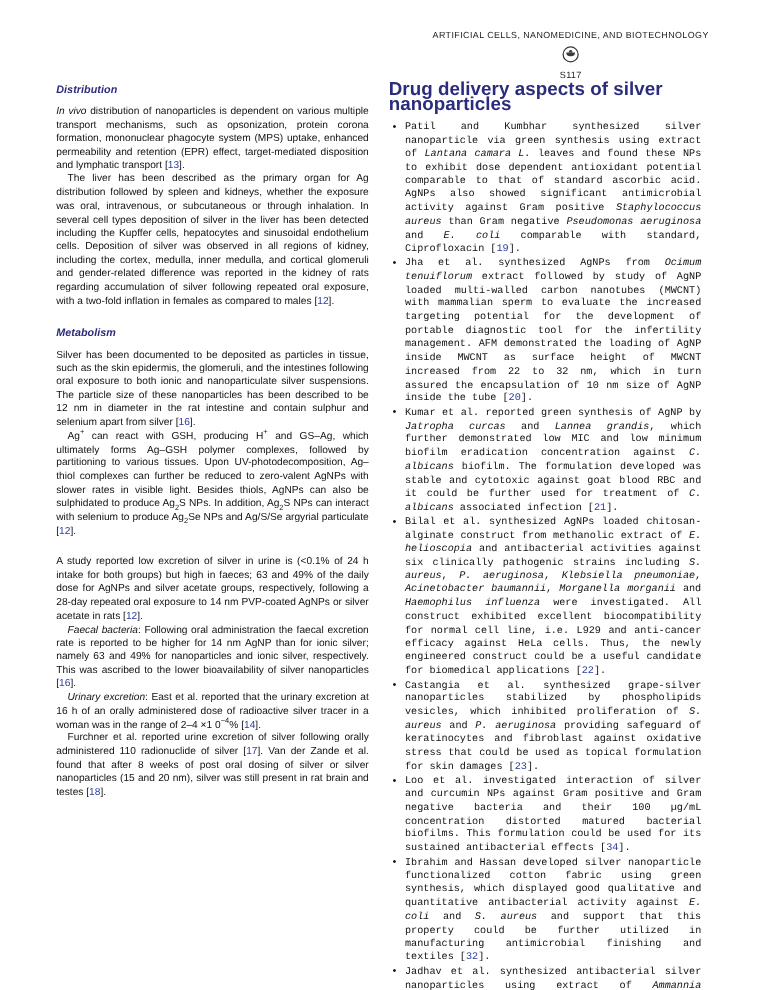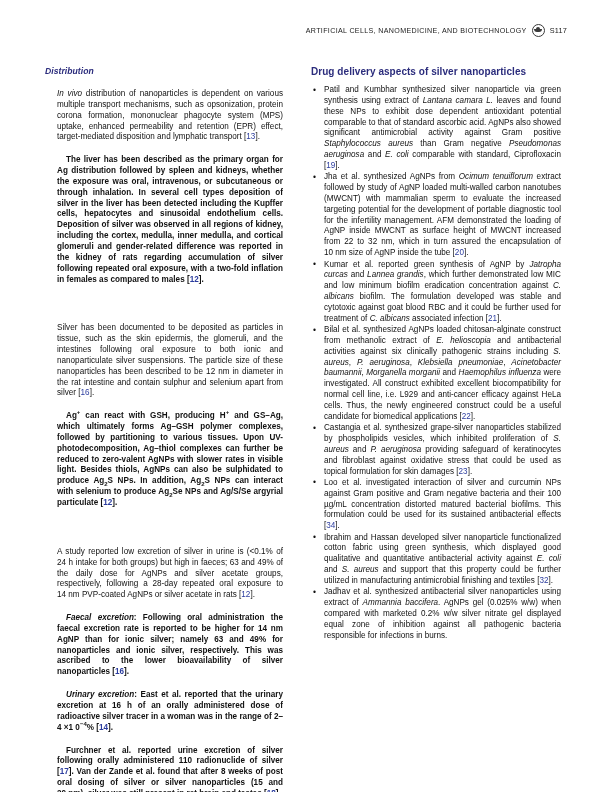--- a/index.html
+++ b/index.html
@@ -22,20 +22,21 @@
     position: absolute;
     top: 24px;
     right: 45px;
     display: flex;
     align-items: center;
     gap: 5px;
     font-size: 7.1px;
     letter-spacing: 0.35px;
     color: #1a1a1a;
     white-space: nowrap;
+    flex-direction: column;
   }
   .running-head .journal-title { font-size: 7.1px; }
   .crossmark-icon {
     display: inline-block;
     width: 11px;
     height: 11px;
     border-radius: 50%;
     border: 1.1px solid #3a3a3a;
     position: relative;
     flex: 0 0 auto;
@@ -77,59 +78,60 @@
   h2.section-a {
     font-size: 8.6px;
     font-weight: bold;
     font-style: italic;
     color: #2b2c7c;
     margin: 0 0 7px 0;
     line-height: 11px;
     letter-spacing: 0.05px;
   }
   h1.section-main {
-    font-size: 10px;
+    font-size: 15px;
     font-weight: bold;
     font-style: normal;
     color: #2b2c7c;
     margin: 0 0 7px 0;
     line-height: 12px;
     letter-spacing: 0.05px;
   }
   .spacer-before-head { height: 14px; }
 
   
   p.body {
     font-size: 8.15px;
     line-height: 10.85px;
-    margin: 12px;
+    margin: 0;
     text-align: justify;
     text-justify: inter-word;
     letter-spacing: 0.01px;
     color: #111111;
     hyphens: manual;
   }
-  p.body.indent { text-indent: 9px; font-weight: bold; }
+  p.body.indent { text-indent: 9px; }
   p.body + p.body { margin-top: 0; }
 
   
   ul.bullets {
     list-style: none;
     margin: 0;
     padding: 0;
   }
   ul.bullets > li {
     position: relative;
     padding-left: 13px;
     font-size: 8.15px;
     line-height: 10.85px;
     text-align: justify;
     text-justify: inter-word;
     color: #111111;
     margin: 0 0 0.5px 0;
+    font-family: Liberation Mono, monospace;
   }
   ul.bullets > li::before {
     content: "\2022";
     position: absolute;
     left: 2px;
     top: -0.4px;
     font-size: 8.6px;
     color: #111111;
   }
 
@@ -154,27 +156,28 @@
   <div class="columns">
 
     <div class="col">
 
       <h2 class="section-a">Distribution</h2>
       <p class="body"><i>In vivo</i> distribution of nanoparticles is dependent on various multiple transport mechanisms, such as opsonization, protein corona formation, mononuclear phagocyte system (MPS) uptake, enhanced permeability and retention (EPR) effect, target-mediated disposition and lymphatic transport [<span class="ref">13</span>].</p>
       <p class="body indent">The liver has been described as the primary organ for Ag distribution followed by spleen and kidneys, whether the exposure was oral, intravenous, or subcutaneous or through inhalation. In several cell types deposition of silver in the liver has been detected including the Kupffer cells, hepatocytes and sinusoidal endothelium cells. Deposition of silver was observed in all regions of kidney, including the cortex, medulla, inner medulla, and cortical glomeruli and gender-related difference was reported in the kidney of rats regarding accumulation of silver following repeated oral exposure, with a two-fold inflation in females as compared to males [<span class="ref">12</span>].</p>
 
       <div class="spacer-before-head"></div>
 
+      <h2 class="section-a">Metabolism</h2>
       <p class="body">Silver has been documented to be deposited as particles in tissue, such as the skin epidermis, the glomeruli, and the intestines following oral exposure to both ionic and nanoparticulate silver suspensions. The particle size of these nanoparticles has been described to be <span class="nobr">12 nm</span> in diameter in the rat intestine and contain sulphur and selenium apart from silver [<span class="ref">16</span>].</p>
       <p class="body indent">Ag<sup>+</sup> can react with GSH, producing H<sup>+</sup> and GS–Ag, which ultimately forms Ag–GSH polymer complexes, followed by partitioning to various tissues. Upon UV-photodecomposition, Ag–thiol complexes can further be reduced to zero-valent AgNPs with slower rates in visible light. Besides thiols, AgNPs can also be sulphidated to produce Ag<sub>2</sub>S NPs. In addition, Ag<sub>2</sub>S NPs can interact with selenium to produce Ag<sub>2</sub>Se NPs and Ag/S/Se argyrial particulate [<span class="ref">12</span>].</p>
 
       <div class="spacer-before-head"></div>
 
       <p class="body">A study reported low excretion of silver in urine is (&lt;0.1% of <span class="nobr">24 h</span> intake for both groups) but high in faeces; 63 and 49% of the daily dose for AgNPs and silver acetate groups, respectively, following a 28-day repeated oral exposure to <span class="nobr">14 nm</span> PVP-coated AgNPs or silver acetate in rats [<span class="ref">12</span>].</p>
-      <p class="body indent"><i>Faecal excretion</i>: Following oral administration the faecal excretion rate is reported to be higher for <span class="nobr">14 nm</span> AgNP than for ionic silver; namely 63 and 49% for nanoparticles and ionic silver, respectively. This was ascribed to the lower bioavailability of silver nanoparticles [<span class="ref">16</span>].</p>
+      <p class="body indent"><i>Faecal bacteria</i>: Following oral administration the faecal excretion rate is reported to be higher for <span class="nobr">14 nm</span> AgNP than for ionic silver; namely 63 and 49% for nanoparticles and ionic silver, respectively. This was ascribed to the lower bioavailability of silver nanoparticles [<span class="ref">16</span>].</p>
       <p class="body indent"><i>Urinary excretion</i>: East et al. reported that the urinary excretion at <span class="nobr">16 h</span> of an orally administered dose of radioactive silver tracer in a woman was in the range of 2–4 ×1 0<sup>−4</sup>% [<span class="ref">14</span>].</p>
       <p class="body indent">Furchner et al. reported urine excretion of silver following orally administered 110 radionuclide of silver [<span class="ref">17</span>]. Van der Zande et al. found that after <span class="nobr">8 weeks</span> of post oral dosing of silver or silver nanoparticles (15 and <span class="nobr">20 nm</span>), silver was still present in rat brain and testes [<span class="ref">18</span>].</p>
     </div>
 
     <div class="col">
 
       <h1 class="section-main">Drug delivery aspects of silver nanoparticles</h1>
 
       <ul class="bullets">
         <li>Patil and Kumbhar synthesized silver nanoparticle via green synthesis using extract of <i>Lantana camara L.</i> leaves and found these NPs to exhibit dose dependent antioxidant potential comparable to that of standard ascorbic acid. AgNPs also showed significant antimicrobial activity against Gram positive <i>Staphylococcus aureus</i> than Gram negative <i>Pseudomonas aeruginosa</i> and <i>E. coli</i> comparable with standard, Ciprofloxacin [<span class="ref">19</span>].</li>

